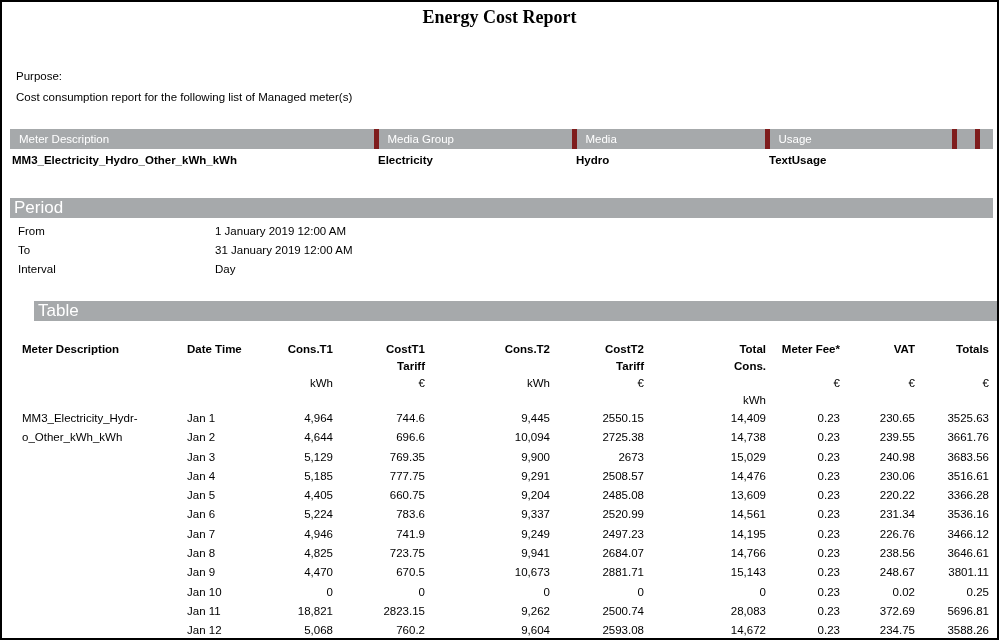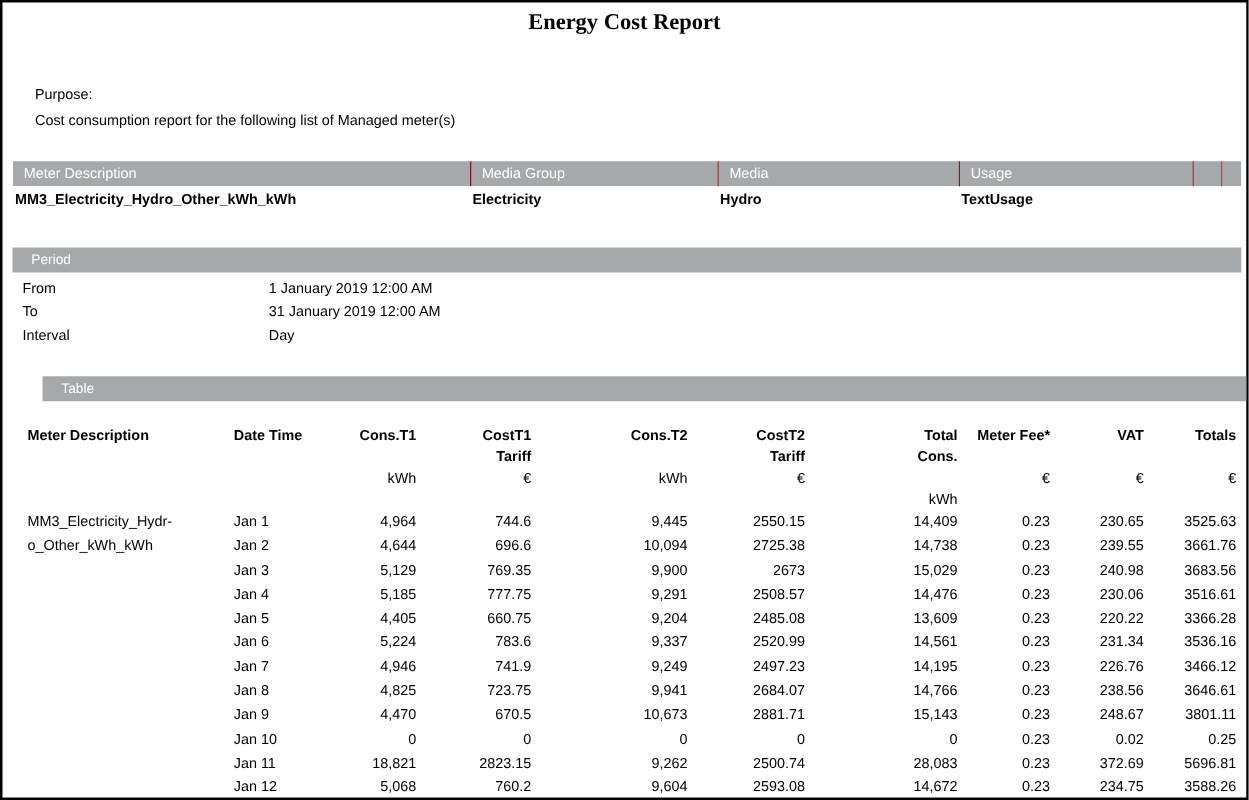--- a/index.html
+++ b/index.html
@@ -5,36 +5,36 @@
   html,body{margin:0;padding:0;background:#fff;}
   .page{
     position:relative;width:999px;height:640px;box-sizing:border-box;
     border:2px solid #000;background:#fff;overflow:hidden;
     font-family:"Liberation Sans","DejaVu Sans",sans-serif;color:#000;
   }
   .report-title{
     position:absolute;top:5px;left:0;width:100%;
     text-align:center;font-size:18px;font-weight:bold;font-family:Liberation Serif, serif;
   }
-  .purpose{position:absolute;top:64px;left:26px;font-size:11.5px;line-height:20.5px;}
+  .purpose{position:absolute;top:64px;left:14px;font-size:11.5px;line-height:20.5px;}
   .bar{
     background:var(--bar-bg,#a6a9ab);color:var(--bar-fg,#ffffff);
-    height:20px;line-height:20px;font-size:11px;padding-left:15px;
+    height:20px;line-height:20px;font-size:17px;padding-left:4px;
     box-sizing:border-box;
   }
   table{border-collapse:collapse;table-layout:fixed;}
   td{padding:0;margin:0;white-space:nowrap;overflow:hidden;font-size:11.5px;}
 
   
   .meter-table{position:absolute;top:127px;left:8px;width:983px;}
   .meter-table .hdr td{
     background:var(--bar-bg,#a6a9ab);color:var(--bar-fg,#ffffff);
     height:20px;padding-left:9px;box-sizing:border-box;
   }
-  .meter-table .hdr td + td{border-left:1px solid #7f1d1d;}
+  .meter-table .hdr td + td{border-left:5px solid #7f1d1d;}
   .meter-table .datarow td{height:22px;padding-left:2px;vertical-align:middle;font-weight:bold;}
 
   
   .period-section{position:absolute;top:196px;left:8px;width:983px;}
   .period-table{width:983px;margin-top:3px;}
   .period-table td{height:19px;vertical-align:middle;}
   .period-table .plabel{padding-left:8px;width:197px;}
 
   
   .table-bar{position:absolute;top:299px;left:8px;width:983px;box-sizing:border-box;margin-left:24px;}

